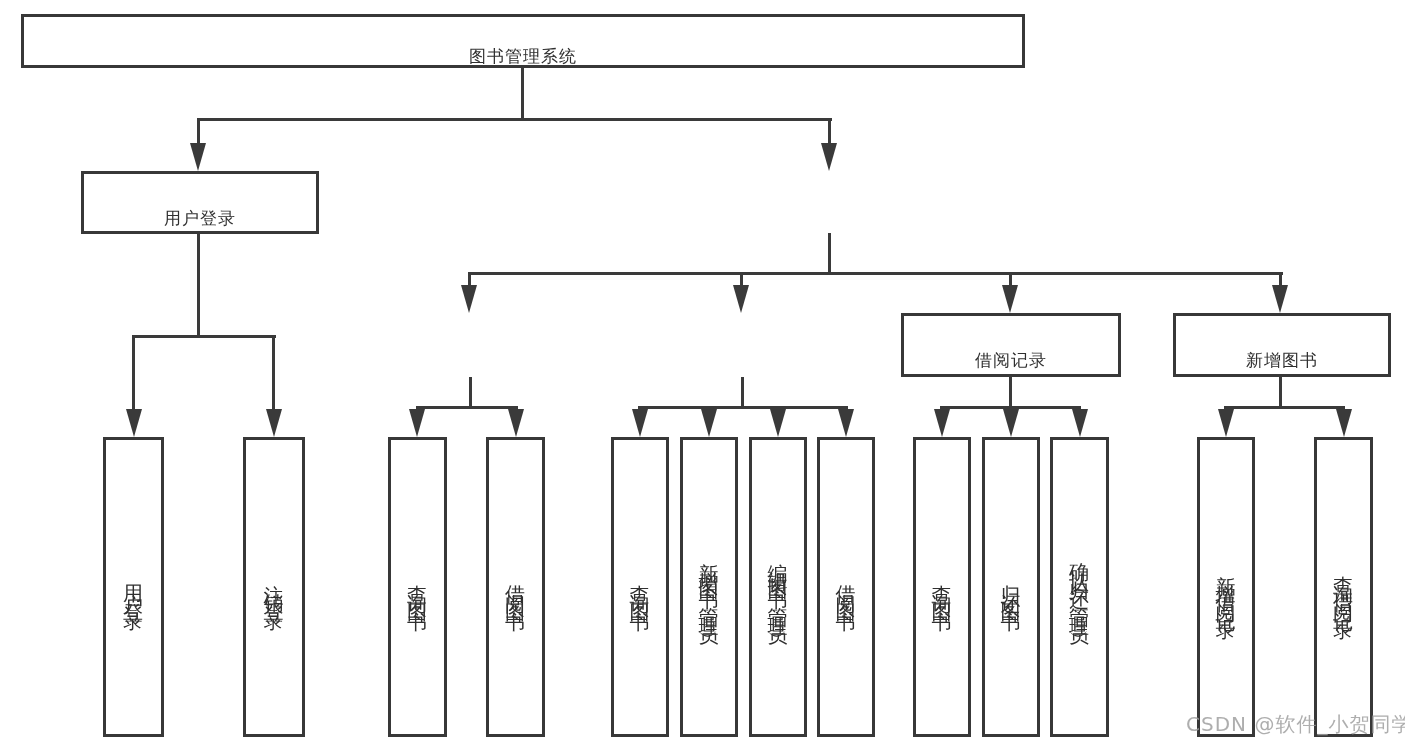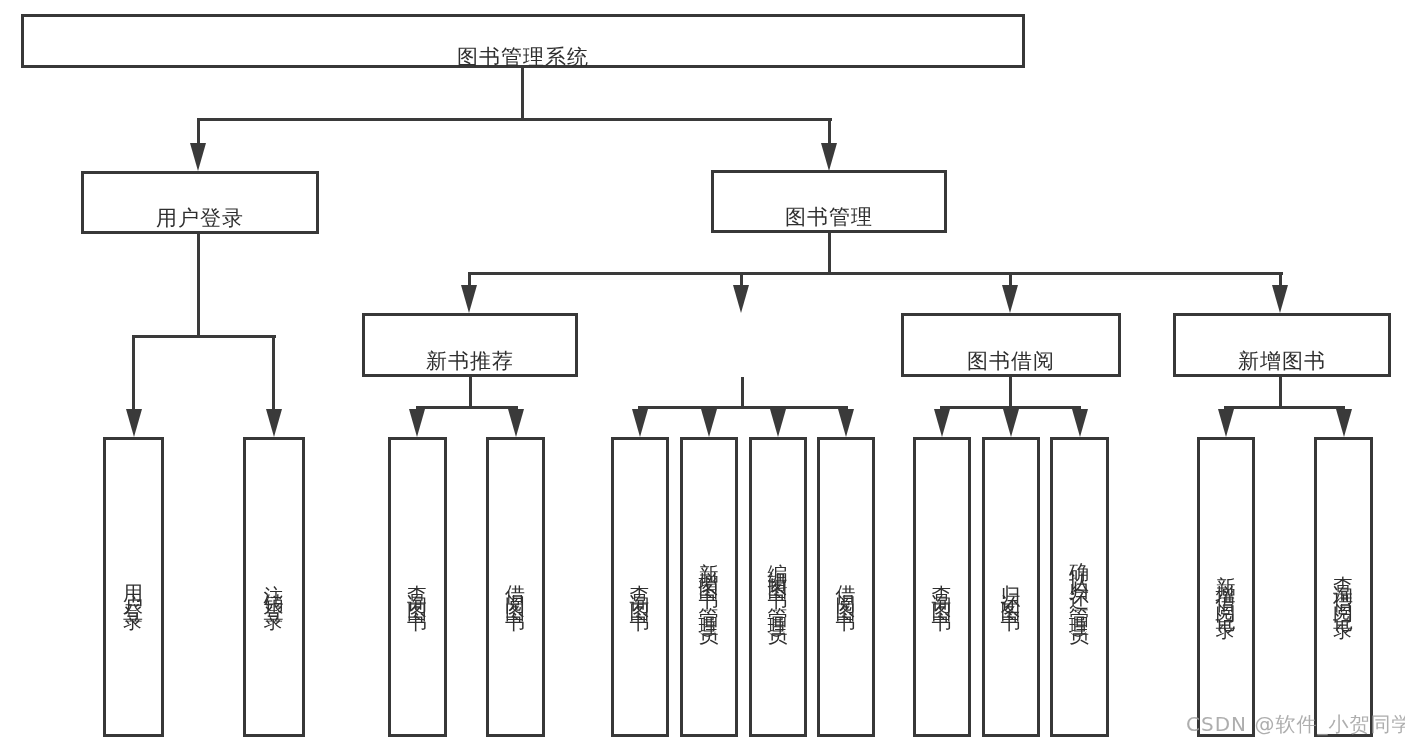--- a/index.html
+++ b/index.html
@@ -15,21 +15,21 @@
     position:absolute;
     background:#ffffff;
     border:3px solid #383838;
     box-sizing:border-box;
     display:flex;
     align-items:center;
     justify-content:center;
     z-index:2;
   }
   .box.h span{
-    font-size:21px;
+    font-size:17px;
     letter-spacing:1px;
     white-space:nowrap;
     margin-top:31px;
   }
   .box.v span{
     writing-mode:vertical-rl;
     text-orientation:mixed;
     font-size:20px;
     letter-spacing:9px;
     line-height:1;
@@ -64,47 +64,41 @@
   <div class="vl" style="left:521px;top:68px;height:52px"></div>
   <div class="hl" style="left:197px;top:118px;width:635px"></div>
   <div class="vl" style="left:197px;top:118px;height:28px"></div>
   <div class="ar" style="left:190px;top:143px"></div>
   <div class="vl" style="left:828px;top:118px;height:28px"></div>
   <div class="ar" style="left:821px;top:143px"></div>
 
   <div class="box h" style="left:81px;top:171px;width:238px;height:63px">
     <span>用户登录</span>
   </div>
-  <div class="box h" style="left:711px;top:170px;width:236px;height:63px">
-    <span>图书管理</span>
-  </div>
 
   <div class="vl" style="left:197px;top:234px;height:104px"></div>
   <div class="hl" style="left:132px;top:335px;width:144px"></div>
   <div class="vl" style="left:132px;top:335px;height:76px"></div>
   <div class="ar" style="left:126px;top:409px"></div>
   <div class="vl" style="left:272px;top:335px;height:76px"></div>
   <div class="ar" style="left:266px;top:409px"></div>
 
   <div class="vl" style="left:828px;top:233px;height:42px"></div>
   <div class="hl" style="left:468px;top:272px;width:815px"></div>
   <div class="vl" style="left:468px;top:272px;height:16px"></div>
   <div class="ar" style="left:461px;top:285px"></div>
   <div class="vl" style="left:740px;top:272px;height:16px"></div>
   <div class="ar" style="left:733px;top:285px"></div>
   <div class="vl" style="left:1009px;top:272px;height:16px"></div>
   <div class="ar" style="left:1002px;top:285px"></div>
   <div class="vl" style="left:1279px;top:272px;height:16px"></div>
   <div class="ar" style="left:1272px;top:285px"></div>
 
-  <div class="box h" style="left:362px;top:313px;width:216px;height:64px">
-    <span>新书推荐</span>
-  </div>
   <div class="box h" style="left:901px;top:313px;width:220px;height:64px">
-    <span>图书借阅</span>
+    <span>借阅记录</span>
   </div>
   <div class="box h" style="left:1173px;top:313px;width:218px;height:64px">
     <span>新增图书</span>
   </div>
 
   <div class="vl" style="left:469px;top:377px;height:31px"></div>
   <div class="hl" style="left:416px;top:406px;width:102px"></div>
   <div class="ar" style="left:409px;top:409px"></div>
   <div class="ar" style="left:508px;top:409px"></div>
 

